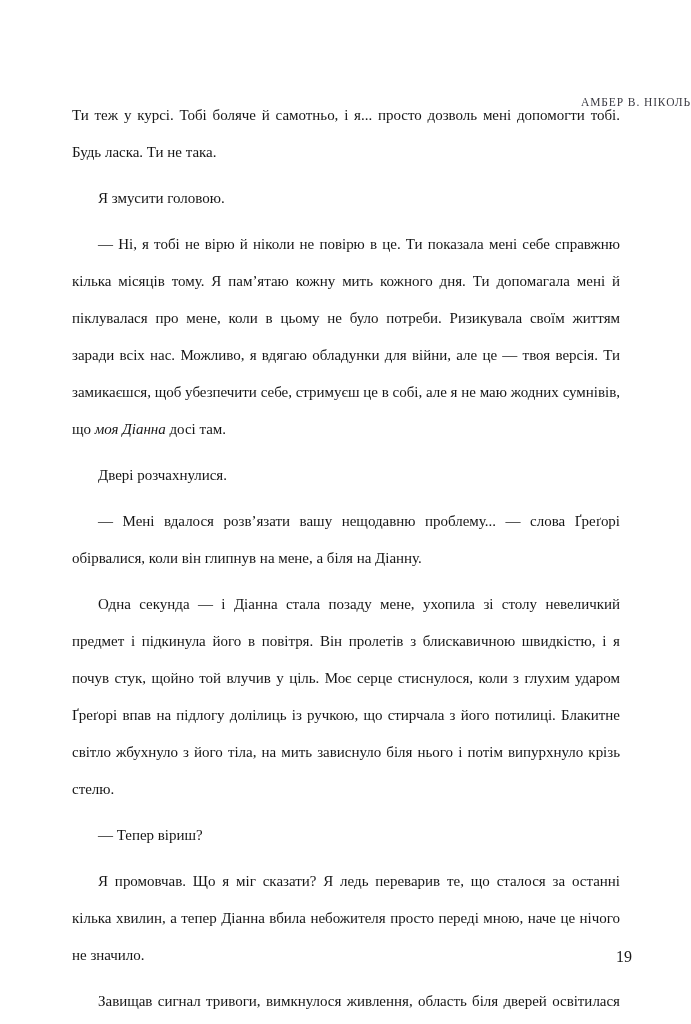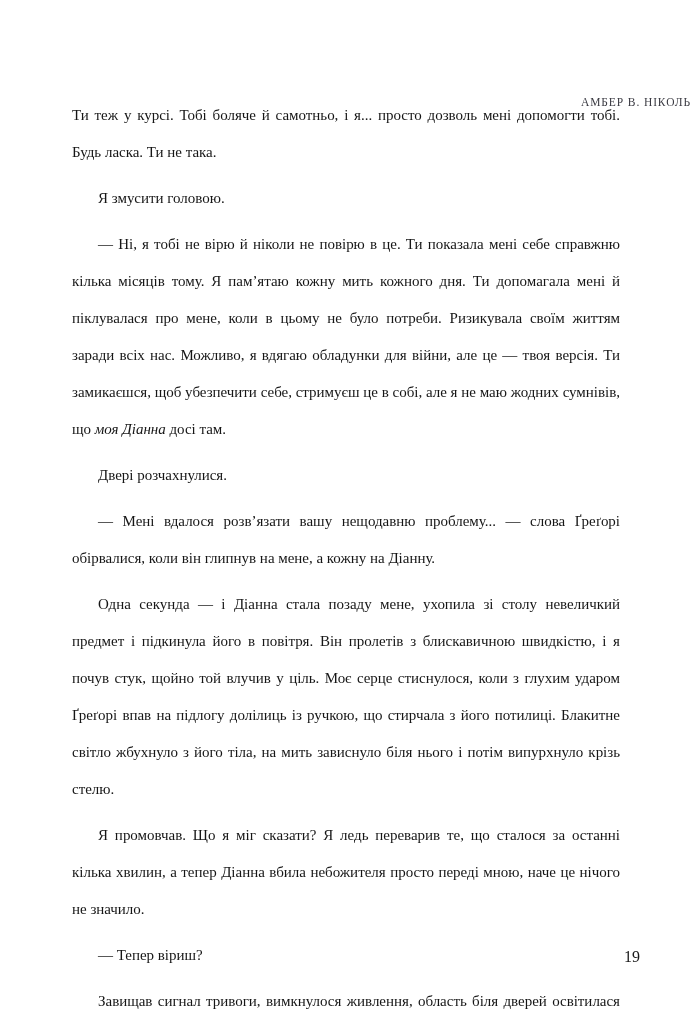--- a/index.html
+++ b/index.html
@@ -52,21 +52,21 @@
     text-indent: 26px;
   }
   .para.flush {
     text-indent: 0;
   }
   .para .em {
     font-style: italic;
   }
   .page-number {
     position: absolute;
-    left: 12px;
+    left: 4px;
     top: 948px;
     width: 628px;
     text-align: right;
     font-size: 16px;
     color: #1a1a1a;
   }
 </style>
 </head>
 <body>
 
@@ -79,27 +79,27 @@
     <p class="para flush">Ти теж у курсі. Тобі боляче й самотньо, і я... просто дозволь мені допомогти тобі. Будь ласка. Ти не така.</p>
 
 
 
     <p class="para indent">Я змусити головою.</p>
 
     <p class="para indent"><span>— Ні, я тобі не вірю й ніколи не повірю в це. Ти показала мені себе справжню кілька місяців тому. Я пам’ятаю кожну мить кожного дня. Ти допомагала мені й піклувалася про мене, коли в цьому не було потреби. Ризикувала своїм життям заради всіх нас. Можливо, я вдягаю обладунки для війни, але це — твоя версія. Ти замикаєшся, щоб убезпечити себе, стримуєш це в собі, але я не маю жодних сумнівів, що </span><span class="em">моя Діанна</span><span> досі там.</span></p>
 
     <p class="para indent">Двері розчахнулися.</p>
 
-    <p class="para indent">— Мені вдалося розв’язати вашу нещодавню проблему... — слова Ґреґорі обірвалися, коли він глипнув на мене, а кожну на Діанну.</p>
+    <p class="para indent">— Мені вдалося розв’язати вашу нещодавню проблему... — слова Ґреґорі обірвалися, коли він глипнув на мене, а біля на Діанну.</p>
 
     <p class="para indent">Одна секунда — і Діанна стала позаду мене, ухопила зі столу невеличкий предмет і підкинула його в повітря. Він пролетів з блискавичною швидкістю, і я почув стук, щойно той влучив у ціль. Моє серце стиснулося, коли з глухим ударом Ґреґорі впав на підлогу долілиць із ручкою, що стирчала з його потилиці. Блакитне світло жбухнуло з його тіла, на мить зависнуло біля нього і потім випурхнуло крізь стелю.</p>
 
+    <p class="para indent">— Тепер віриш?</p>
+
     <p class="para indent">Я промовчав. Що я міг сказати? Я ледь переварив те, що сталося за останні кілька хвилин, а тепер Діанна вбила небожителя просто переді мною, наче це нічого не значило.</p>
-
-    <p class="para indent">— Тепер віриш?</p>
 
 
     <p class="para indent">Завищав сигнал тривоги, вимкнулося живлення, область біля дверей освітилася вихором срібних променів. У кімнату просочився дим з хімікатами, що мали змусити трепетати істот</p>
 
   </div>
 
   <div class="page-number">19</div>
 
 </div>
 

